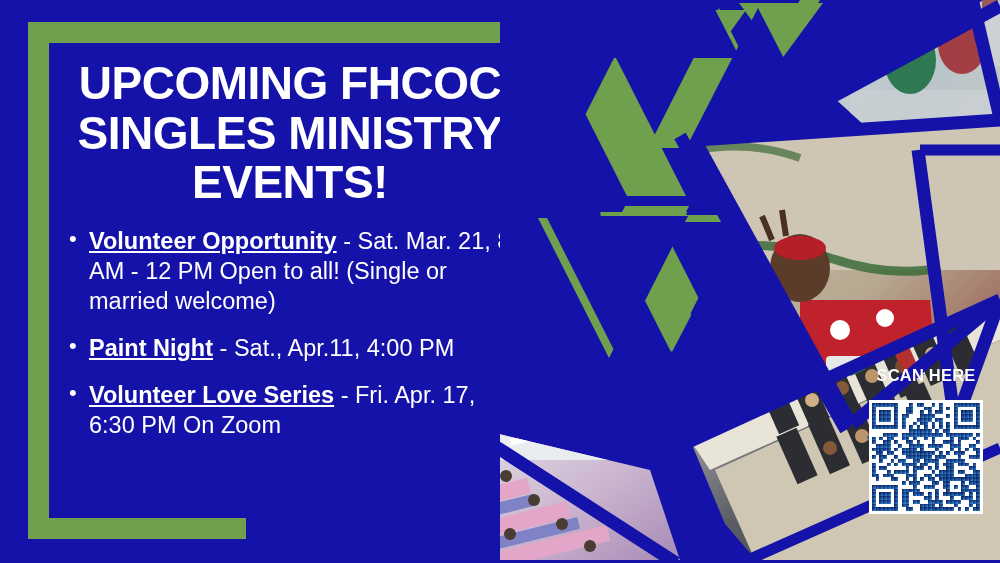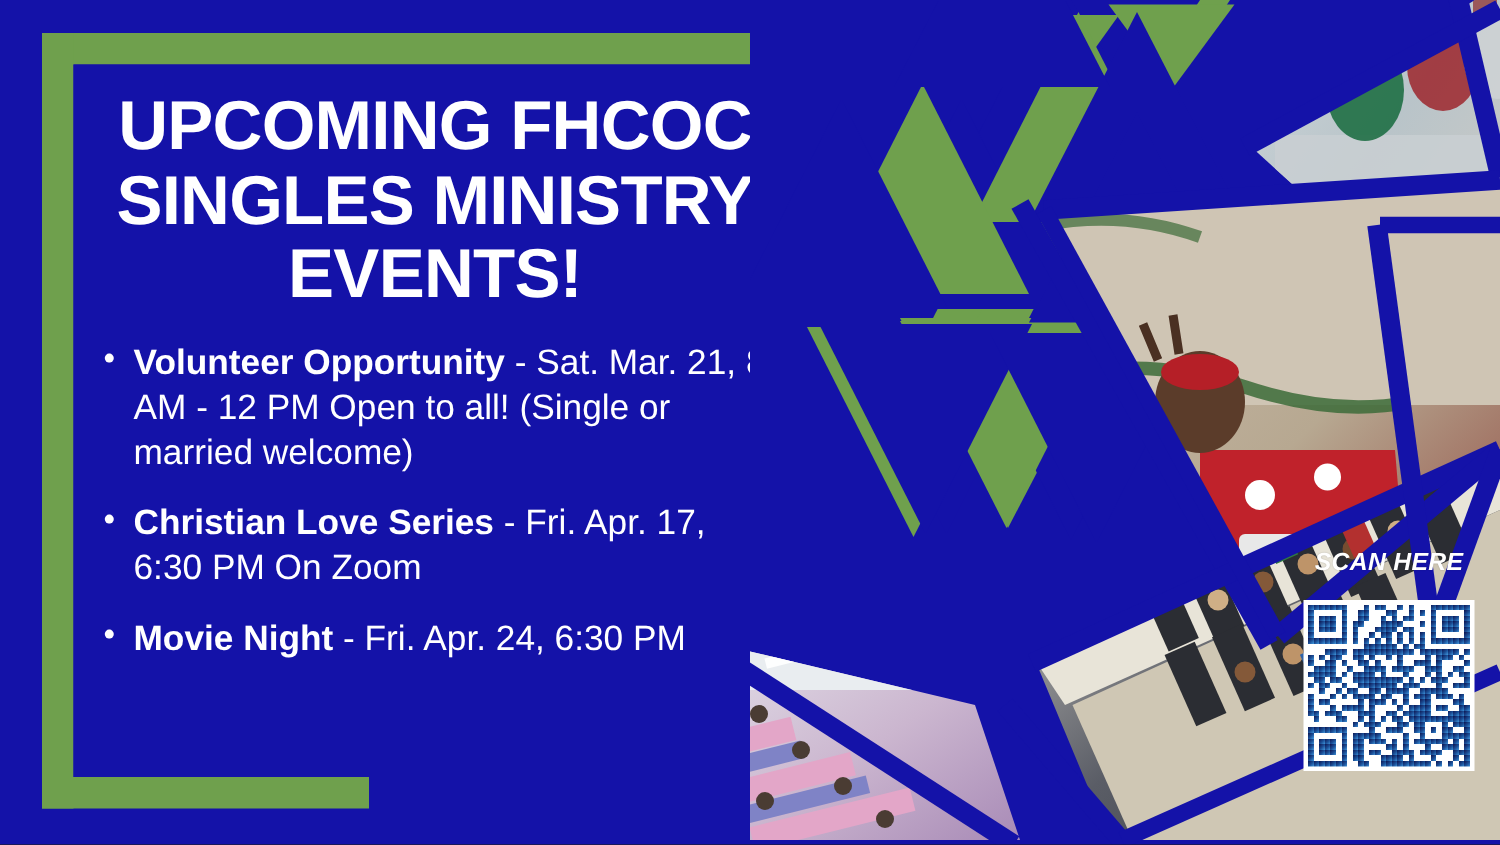--- a/index.html
+++ b/index.html
@@ -74,20 +74,21 @@
   ul.events li::before {
     content: "\2022";
     position: absolute;
     left: 2px;
     top: -1px;
     font-size: 22px;
     color: #ffffff;
   }
   ul.events li .ev-name {
     font-weight: 700;
+    text-decoration: underline;
     text-underline-offset: 2px;
   }
 
   
   .collage {
     position: absolute;
     left: 500px; top: 0;
     width: 500px; height: 563px;
     overflow: hidden;
   }
@@ -103,21 +104,20 @@
   }
   .qr-caption {
     color: #ffffff;
     font-weight: 800;
     font-size: 16.5px;
     line-height: 1.12;
     letter-spacing: 0.2px;
     text-transform: uppercase;
     margin: 0 0 16px 0;
     text-shadow: 0 0 1px rgba(0,0,0,0.25);
-    font-style: italic;
   }
   .qr-caption span { display: block; }
   .qr-frame {
     width: 114px;
     height: 114px;
     margin: 0 auto;
     background: #ffffff;
     padding: 3px;
     box-sizing: border-box;
   }
@@ -133,24 +133,24 @@
   <div class="frame-bottom"></div>
 
   <div class="text-col">
     <h1 class="headline">UPCOMING FHCOC SINGLES MINISTRY EVENTS!</h1>
 
     <ul class="events">
       <li>
         <span class="ev-name">Volunteer Opportunity</span><span class="ev-detail"> - Sat. Mar. 21, 8 AM - 12 PM Open to all! (Single or married welcome)</span>
       </li>
       <li>
-        <span class="ev-name">Christian Love Series</span><span class="ev-detail"> - Fri. Apr. 17, 6:30 PM On Zoom</span>
+        <span class="ev-name">Paint Night</span><span class="ev-detail"> - Sat., Apr.11, 4:00 PM</span>
       </li>
       <li>
-        <span class="ev-name">Movie Night</span><span class="ev-detail"> - Fri. Apr. 24, 6:30 PM</span>
+        <span class="ev-name">Volunteer Love Series</span><span class="ev-detail"> - Fri. Apr. 17, 6:30 PM On Zoom</span>
       </li>
     </ul>
   </div>
 
   <div class="collage">
     <svg width="500" height="563" viewBox="0 0 500 563" xmlns="http://www.w3.org/2000/svg">
       <defs>
 
         <linearGradient id="ph1" x1="0" y1="0" x2="1" y2="1">
           <stop offset="0%" stop-color="#cfd8dc"></stop>

